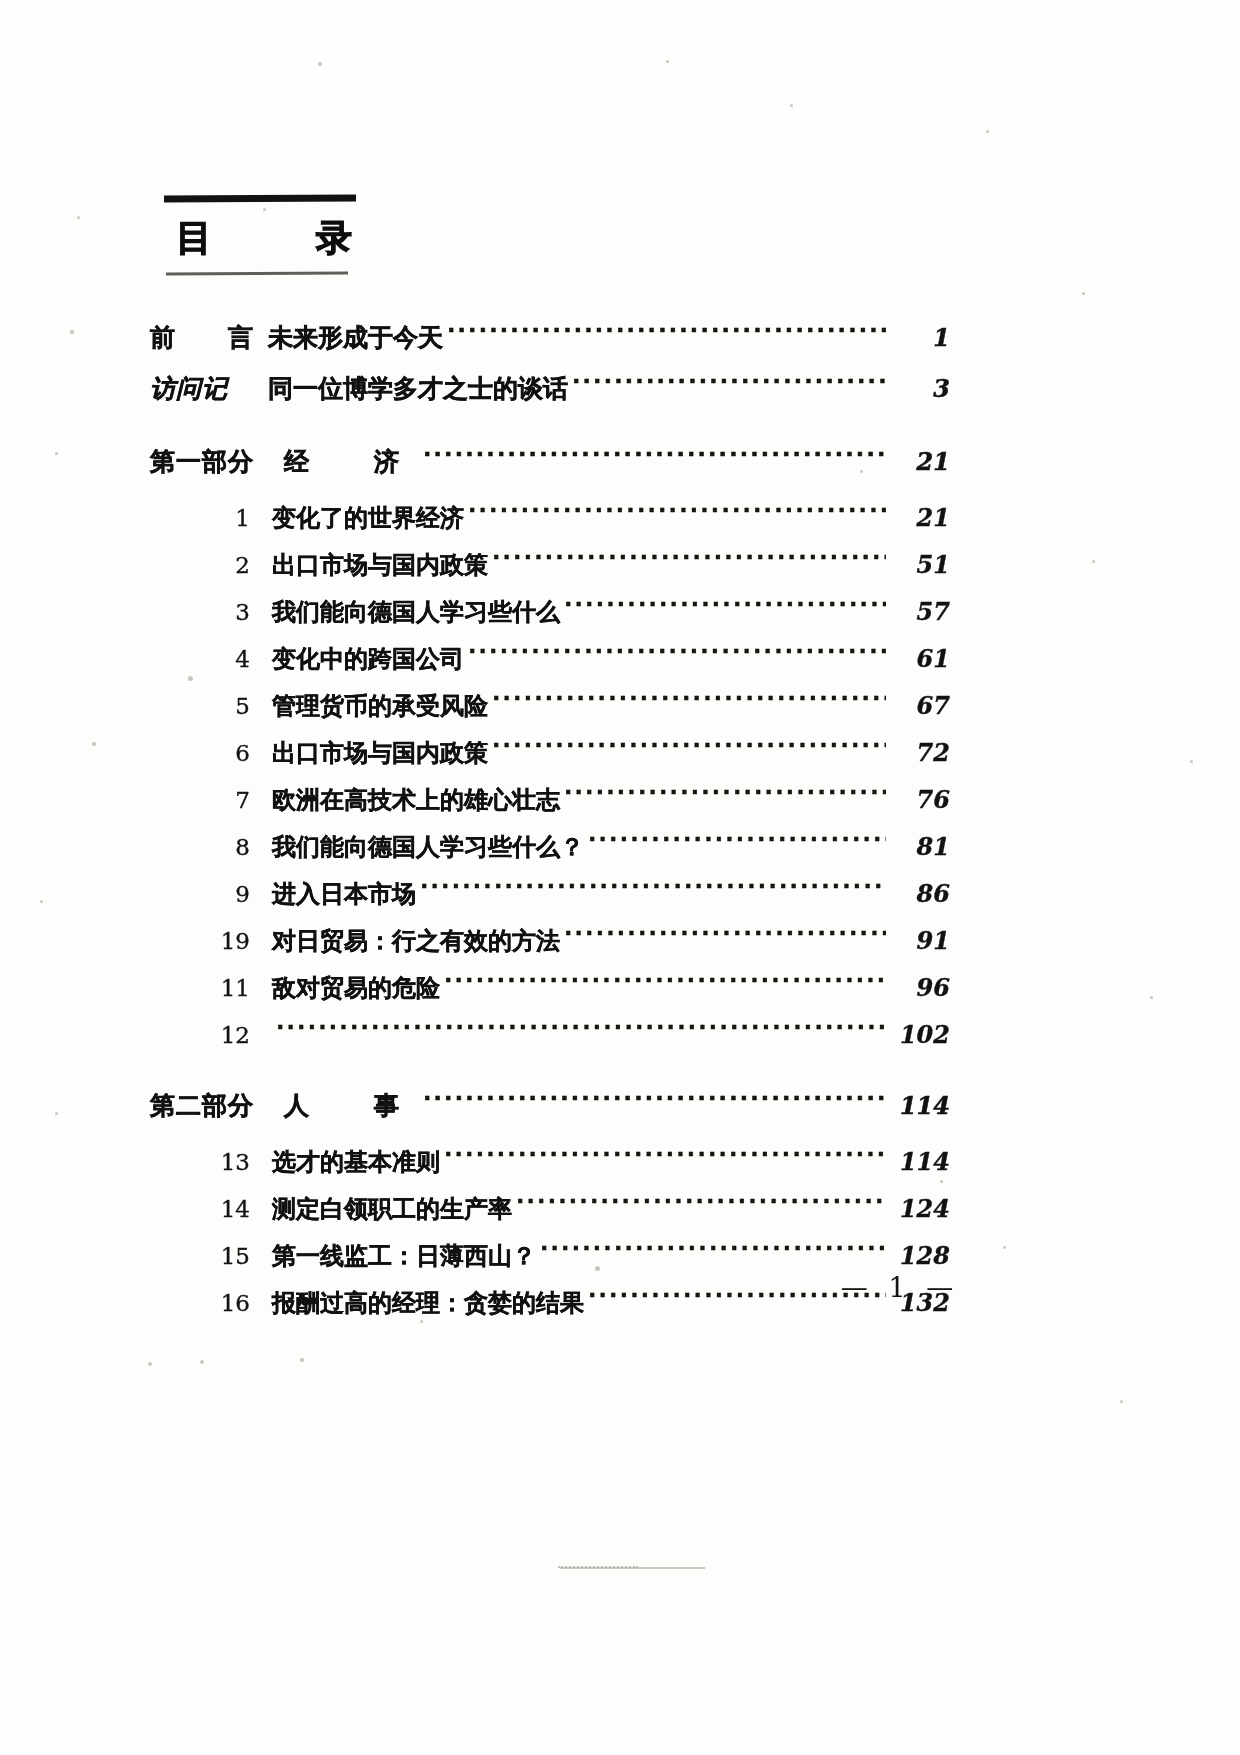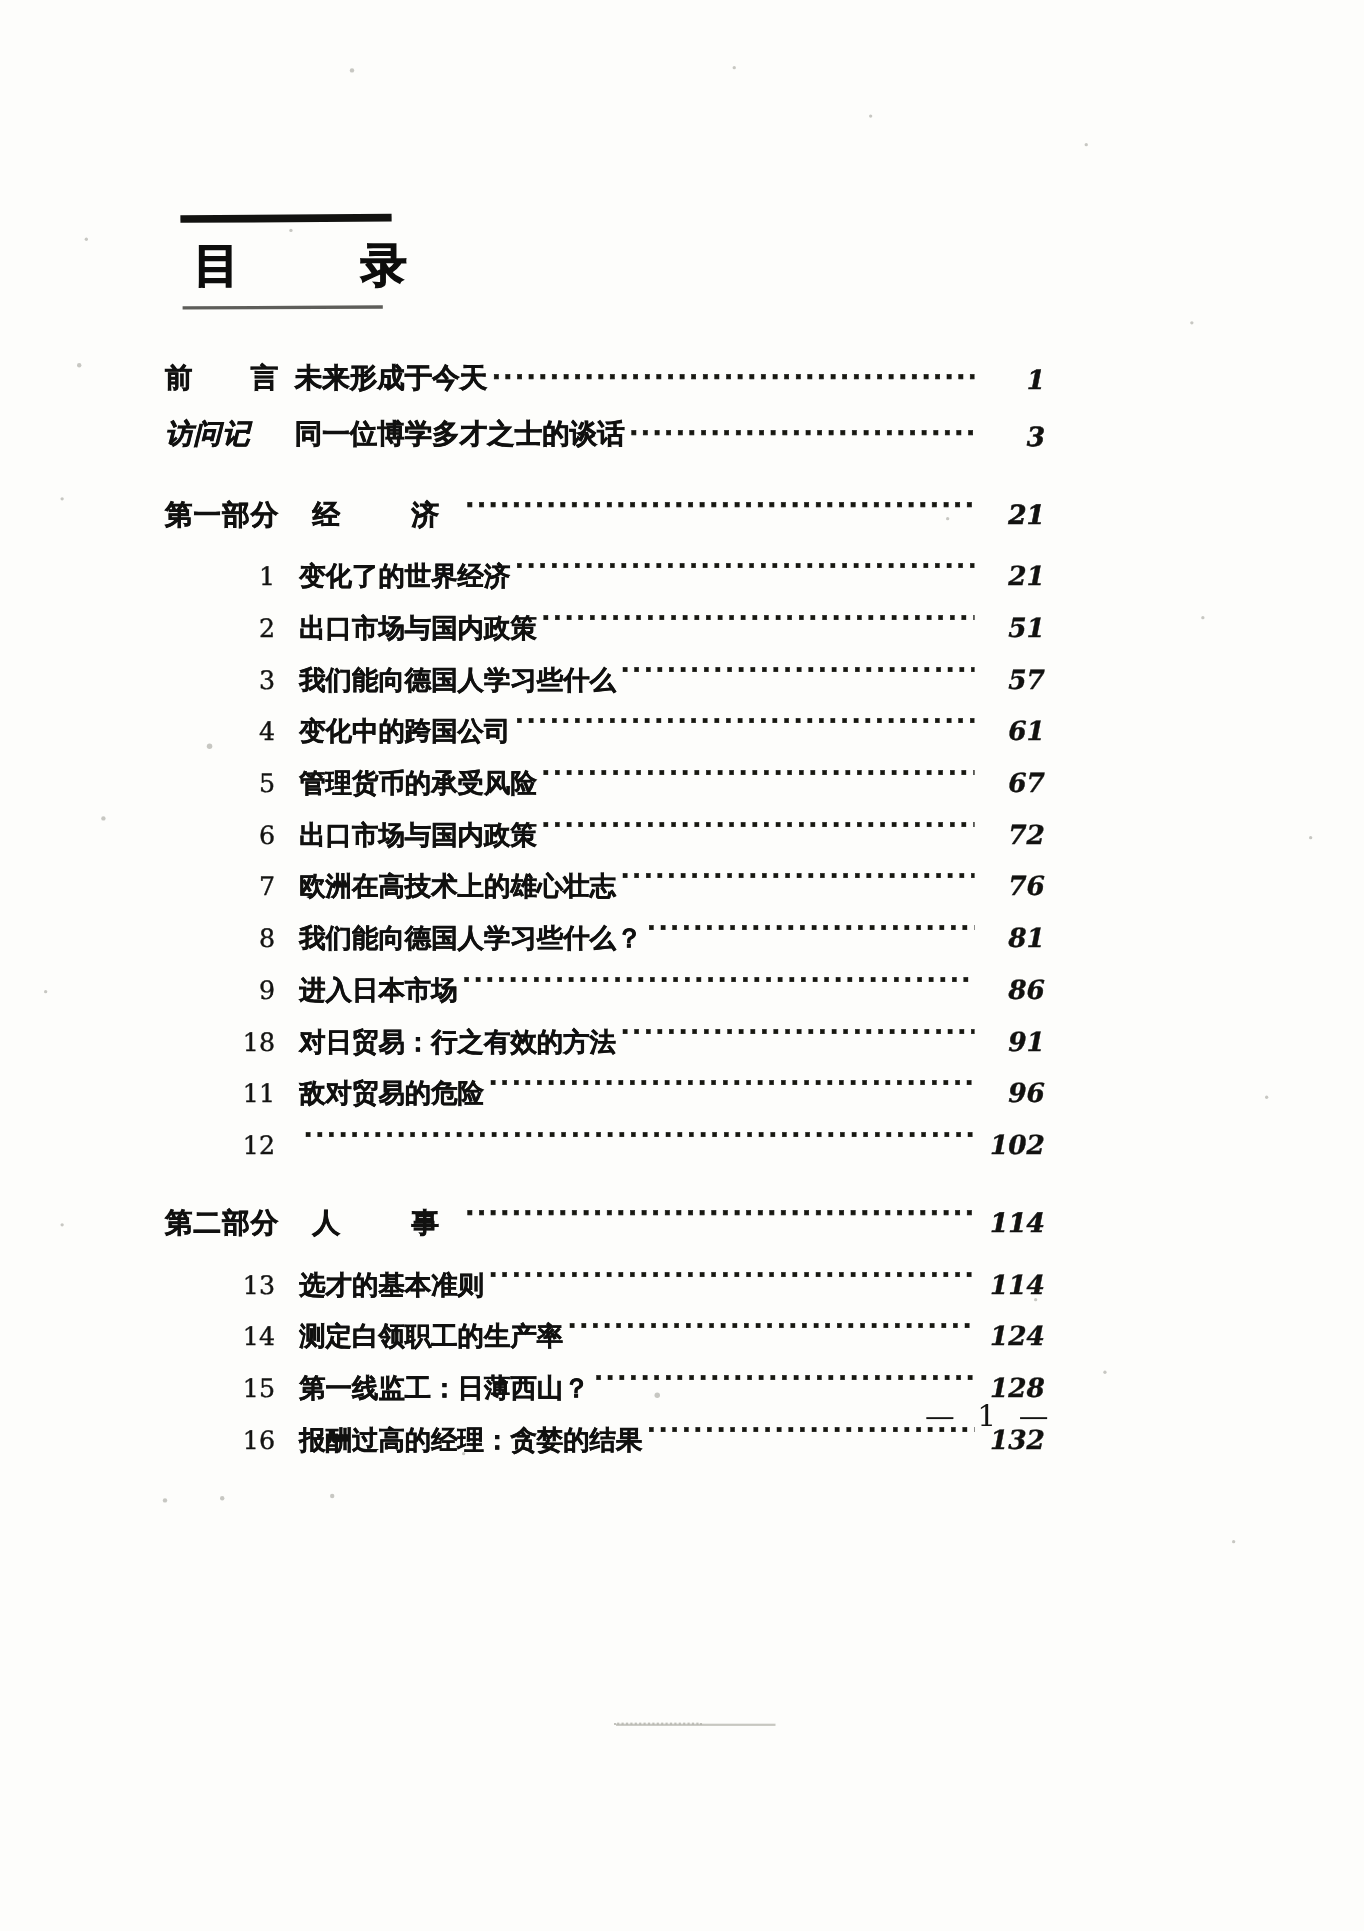--- a/index.html
+++ b/index.html
@@ -45,21 +45,21 @@
     width: 192px;
     height: 7px;
     background: #121210;
     margin-left: 14px;
     transform: rotate(-0.35deg);
   }
 
   .doc-title {
     font-family: "DejaVu Sans", "Liberation Sans", sans-serif;
     font-weight: bold;
-    font-size: 42px;
+    font-size: 36px;
     letter-spacing: 34px;
     color: #0d0d0c;
     margin: 18px 0 0 26px;
     line-height: 1.0;
     -webkit-text-stroke: 1.1px #0d0d0c;
   }
 
   .title-rule-bottom {
     width: 182px;
     height: 3px;
@@ -79,21 +79,20 @@
     align-items: baseline;
     color: #111110;
     white-space: nowrap;
   }
 
   
   .row.front {
     font-size: 25px;
     font-weight: bold;
     margin-bottom: 18px;
-    align-items: flex-end;
     -webkit-text-stroke: .5px #111110;
   }
 
   .row.front .tag {
     display: inline-block;
     width: 118px;
     flex: 0 0 118px;
     letter-spacing: 14px;
   }
 
@@ -297,21 +296,21 @@
           <span class="leader"></span>
           <span class="pageno">81</span>
         </div>
         <div class="row chapter">
           <span class="num">9</span>
           <span class="label">进入日本市场</span>
           <span class="leader"></span>
           <span class="pageno">86</span>
         </div>
         <div class="row chapter">
-          <span class="num">18</span>
+          <span class="num">19</span>
           <span class="label">对日贸易：行之有效的方法</span>
           <span class="leader"></span>
           <span class="pageno">91</span>
         </div>
         <div class="row chapter">
           <span class="num">11</span>
           <span class="label">敌对贸易的危险</span>
           <span class="leader"></span>
           <span class="pageno">96</span>
         </div>

